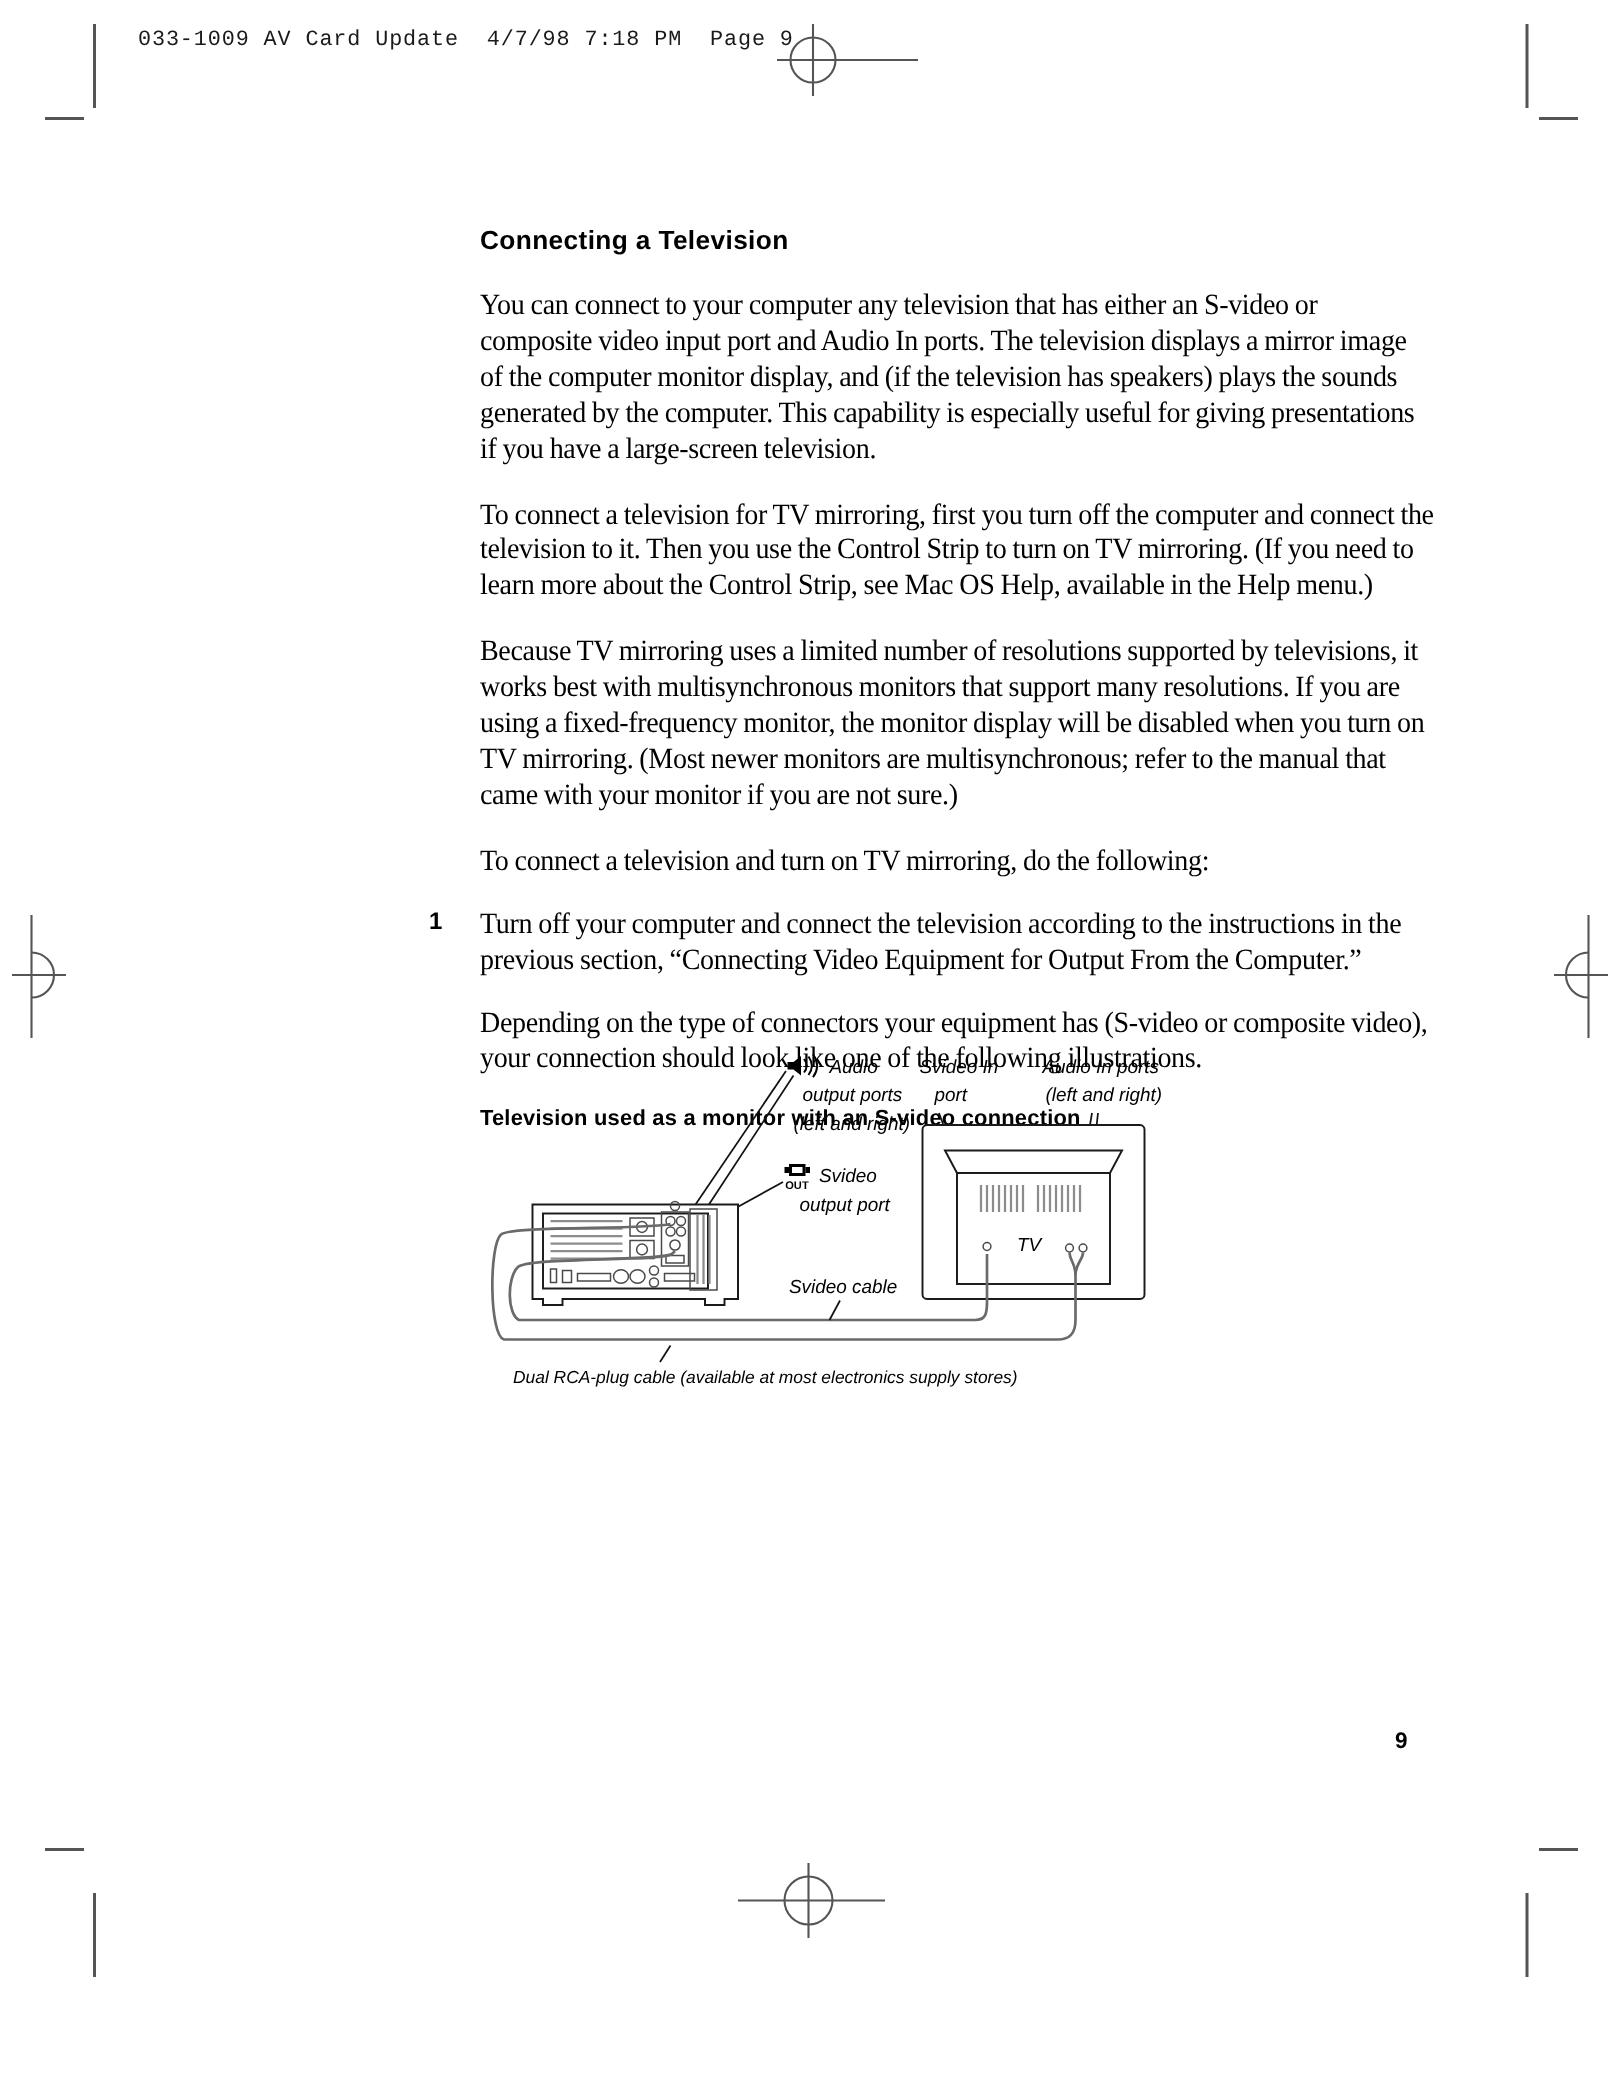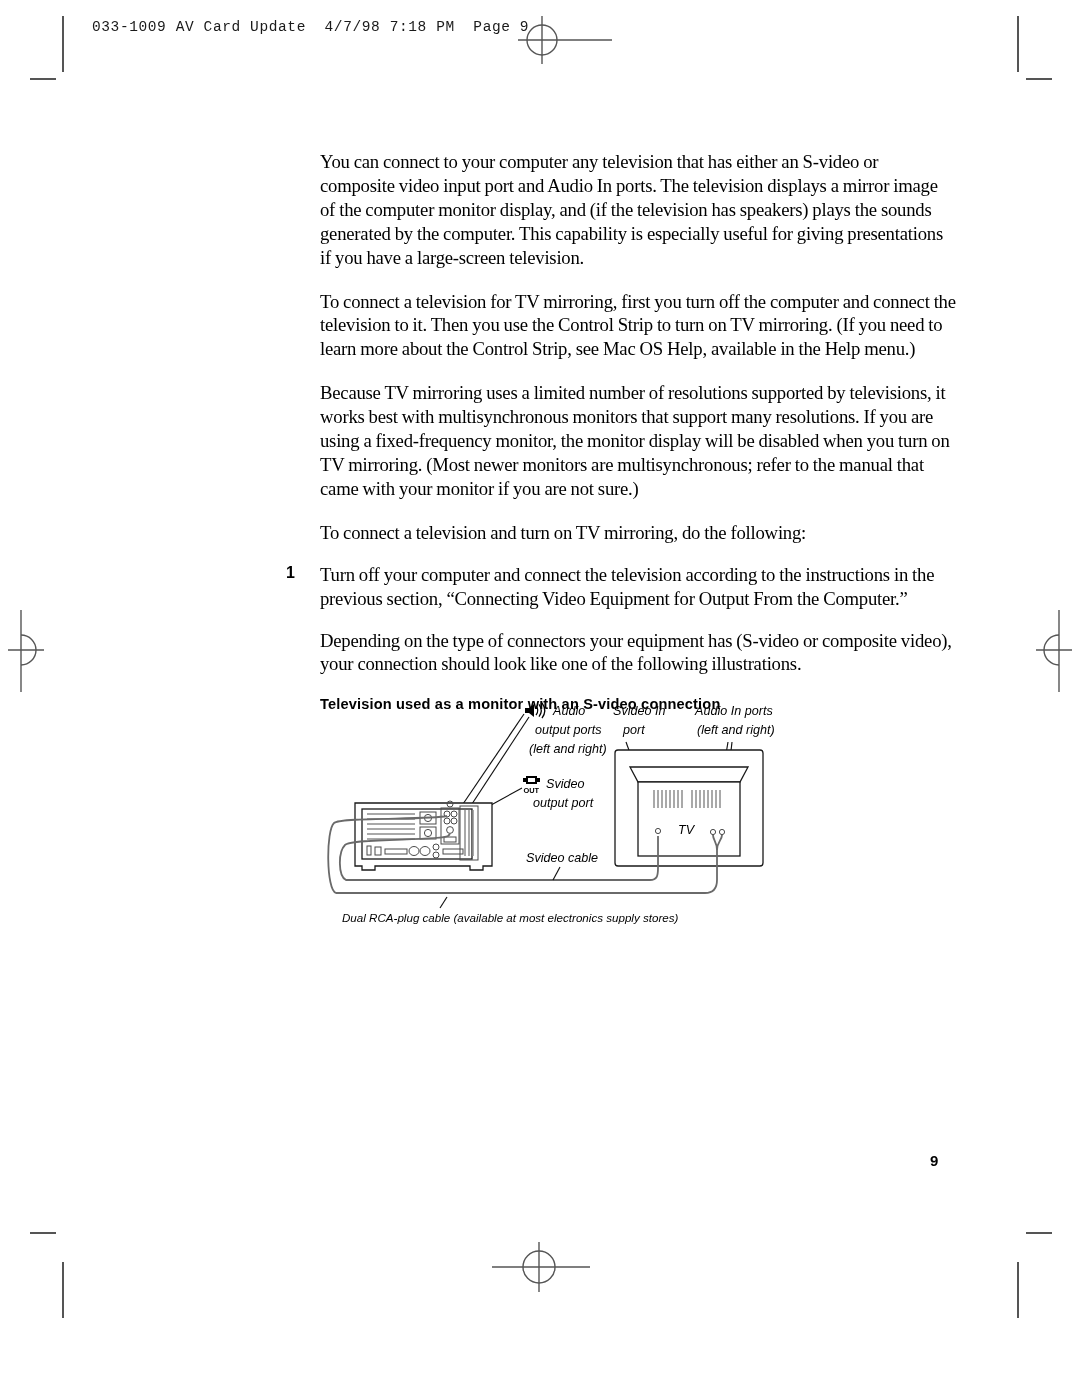--- a/index.html
+++ b/index.html
@@ -160,20 +160,21 @@
       <circle cx="57" cy="31" r="16" fill="none" stroke="#555" stroke-width="1.4"></circle>
       <line x1="57" y1="6" x2="57" y2="56" stroke="#555" stroke-width="1.4"></line>
       <line x1="10" y1="31" x2="108" y2="31" stroke="#555" stroke-width="1.4"></line>
     </svg>
   </div>
 
   <div id="slug">033-1009 AV Card Update  4/7/98 7:18 PM  Page 9</div>
 
   <div id="content">
 
+    <h2 class="section-title">Connecting a Television</h2>
 
     <p class="body">You can connect to your computer any television that has either an S-video or composite video input port and Audio In ports. The television displays a mirror image of the computer monitor display, and (if the television has speakers) plays the sounds generated by the computer. This capability is especially useful for giving presentations if you have a large-screen television.</p>
 
     <p class="body">To connect a television for TV mirroring, first you turn off the computer and connect the television to it. Then you use the Control Strip to turn on TV mirroring. (If you need to learn more about the Control Strip, see Mac OS Help, available in the Help menu.)</p>
 
     <p class="body">Because TV mirroring uses a limited number of resolutions supported by televisions, it works best with multisynchronous monitors that support many resolutions. If you are using a fixed-frequency monitor, the monitor display will be disabled when you turn on TV mirroring. (Most newer monitors are multisynchronous; refer to the manual that came with your monitor if you are not sure.)</p>
 
     <p class="body tight">To connect a television and turn on TV mirroring, do the following:</p>
 
     <div class="step">

